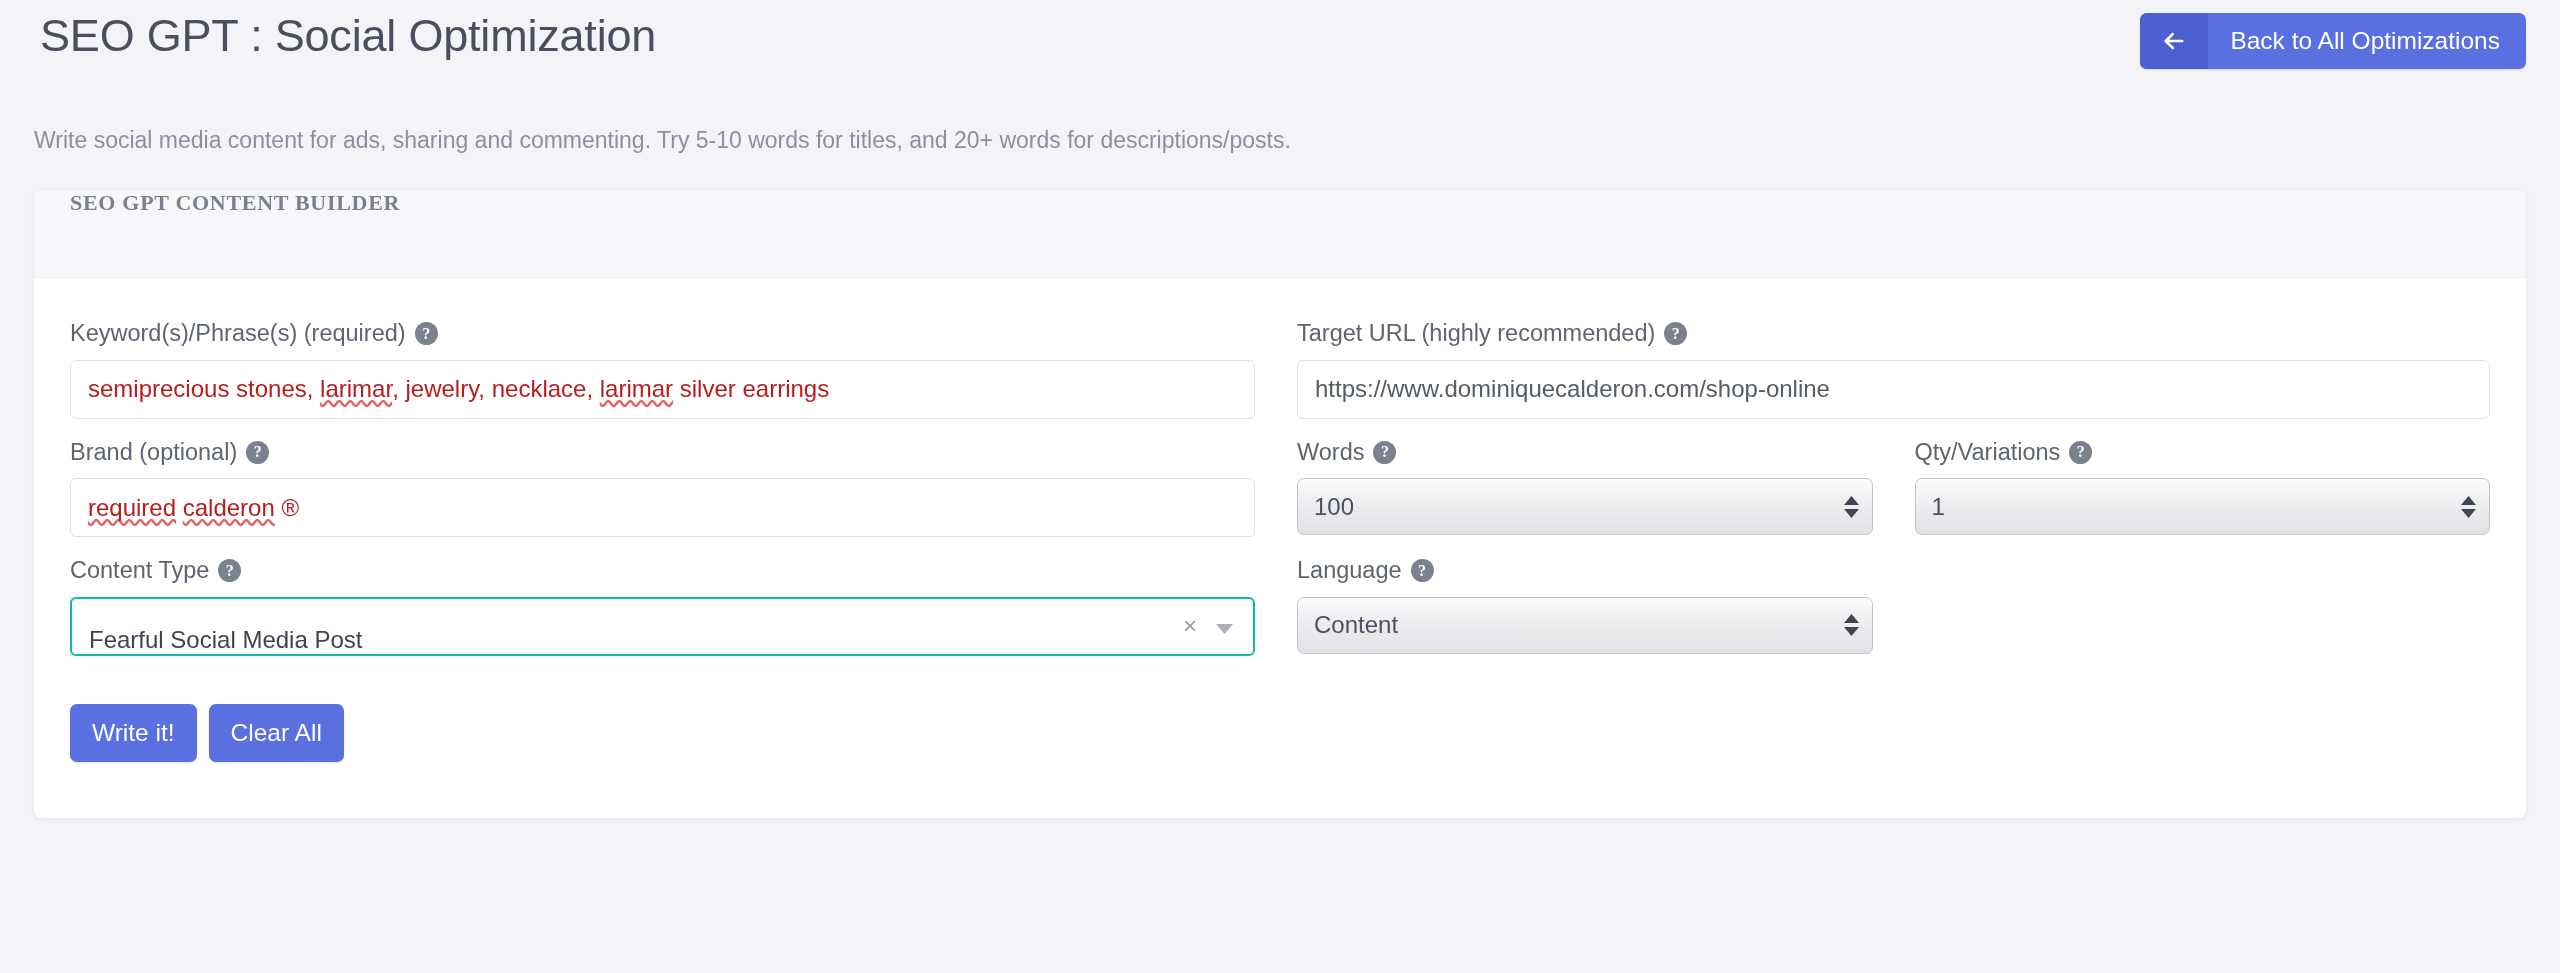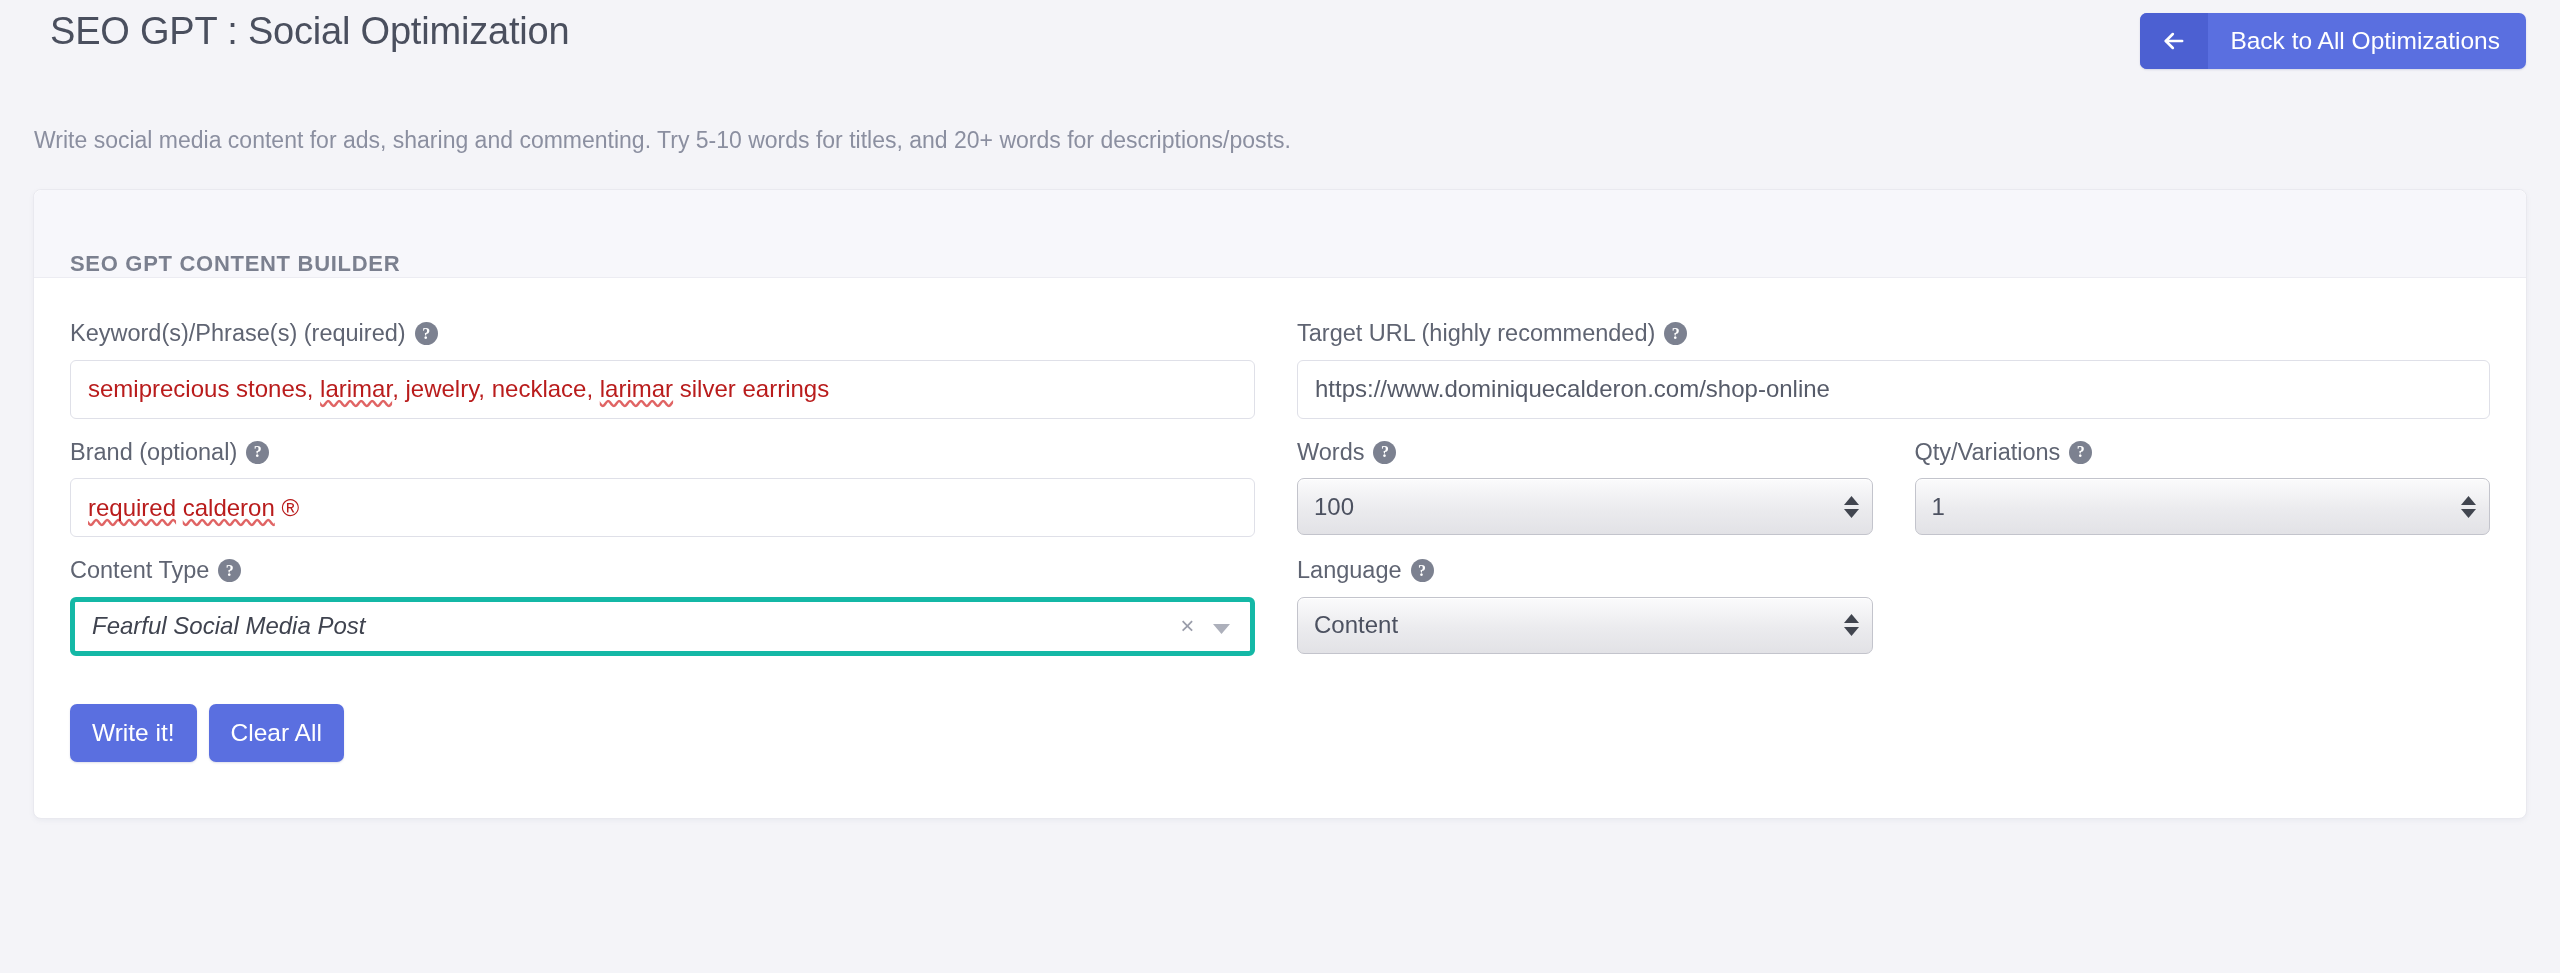--- a/index.html
+++ b/index.html
@@ -14,23 +14,23 @@
   }
 
   
   .page-head {
     position: relative;
     padding: 0 34px;
     height: 108px;
   }
   .page-title {
     position: absolute;
-    left: 50px;
+    left: 40px;
     top: 10px;
-    font-size: 38px;
+    font-size: 45px;
     font-weight: 400;
     color: #4a4f5e;
     letter-spacing: -0.2px;
     white-space: nowrap;
   }
   .back-btn {
     position: absolute;
     right: 34px;
     top: 13px;
     height: 56px;
@@ -78,22 +78,23 @@
     border: 1px solid #e9e9ef;
     border-radius: 8px;
     box-shadow: 0 2px 5px rgba(120,125,160,.07);
   }
   .card-head {
     height: 88px;
     background: #f7f7fb;
     border-bottom: 1px solid #ececf2;
     border-radius: 8px 8px 0 0;
     display: flex;
-    align-items: flex-end;
+    align-items: flex-start;
     padding: 0 36px;
+    font-family: Liberation Serif, serif;
   }
   .card-head-title {
     font-size: 22px;
     font-weight: bold;
     letter-spacing: .7px;
     color: #7b808f;
   }
   .card-body {
     padding: 44px 36px 56px 36px;
   }
@@ -200,30 +201,29 @@
     gap: 4px;
     cursor: pointer;
   }
   .spin-arrows .tri { display: block; }
 
   
   .s2 {
     position: relative;
     width: 100%;
     height: 59px;
-    border: 5px solid #14b8a6;
+    border: 2px solid #14b8a6;
     border-radius: 6px;
     background: #fff;
     font-size: 24px;
     color: #3f434f;
     padding: 0 90px 0 17px;
     display: flex;
-    align-items: center;
-    cursor: pointer;
-    font-style: italic;
+    align-items: flex-end;
+    cursor: pointer;
   }
   .s2-clear {
     position: absolute;
     right: 56px;
     top: 50%;
     transform: translateY(-50%);
     font-size: 24px;
     color: #9a9daa;
     cursor: pointer;
     line-height: 1;

